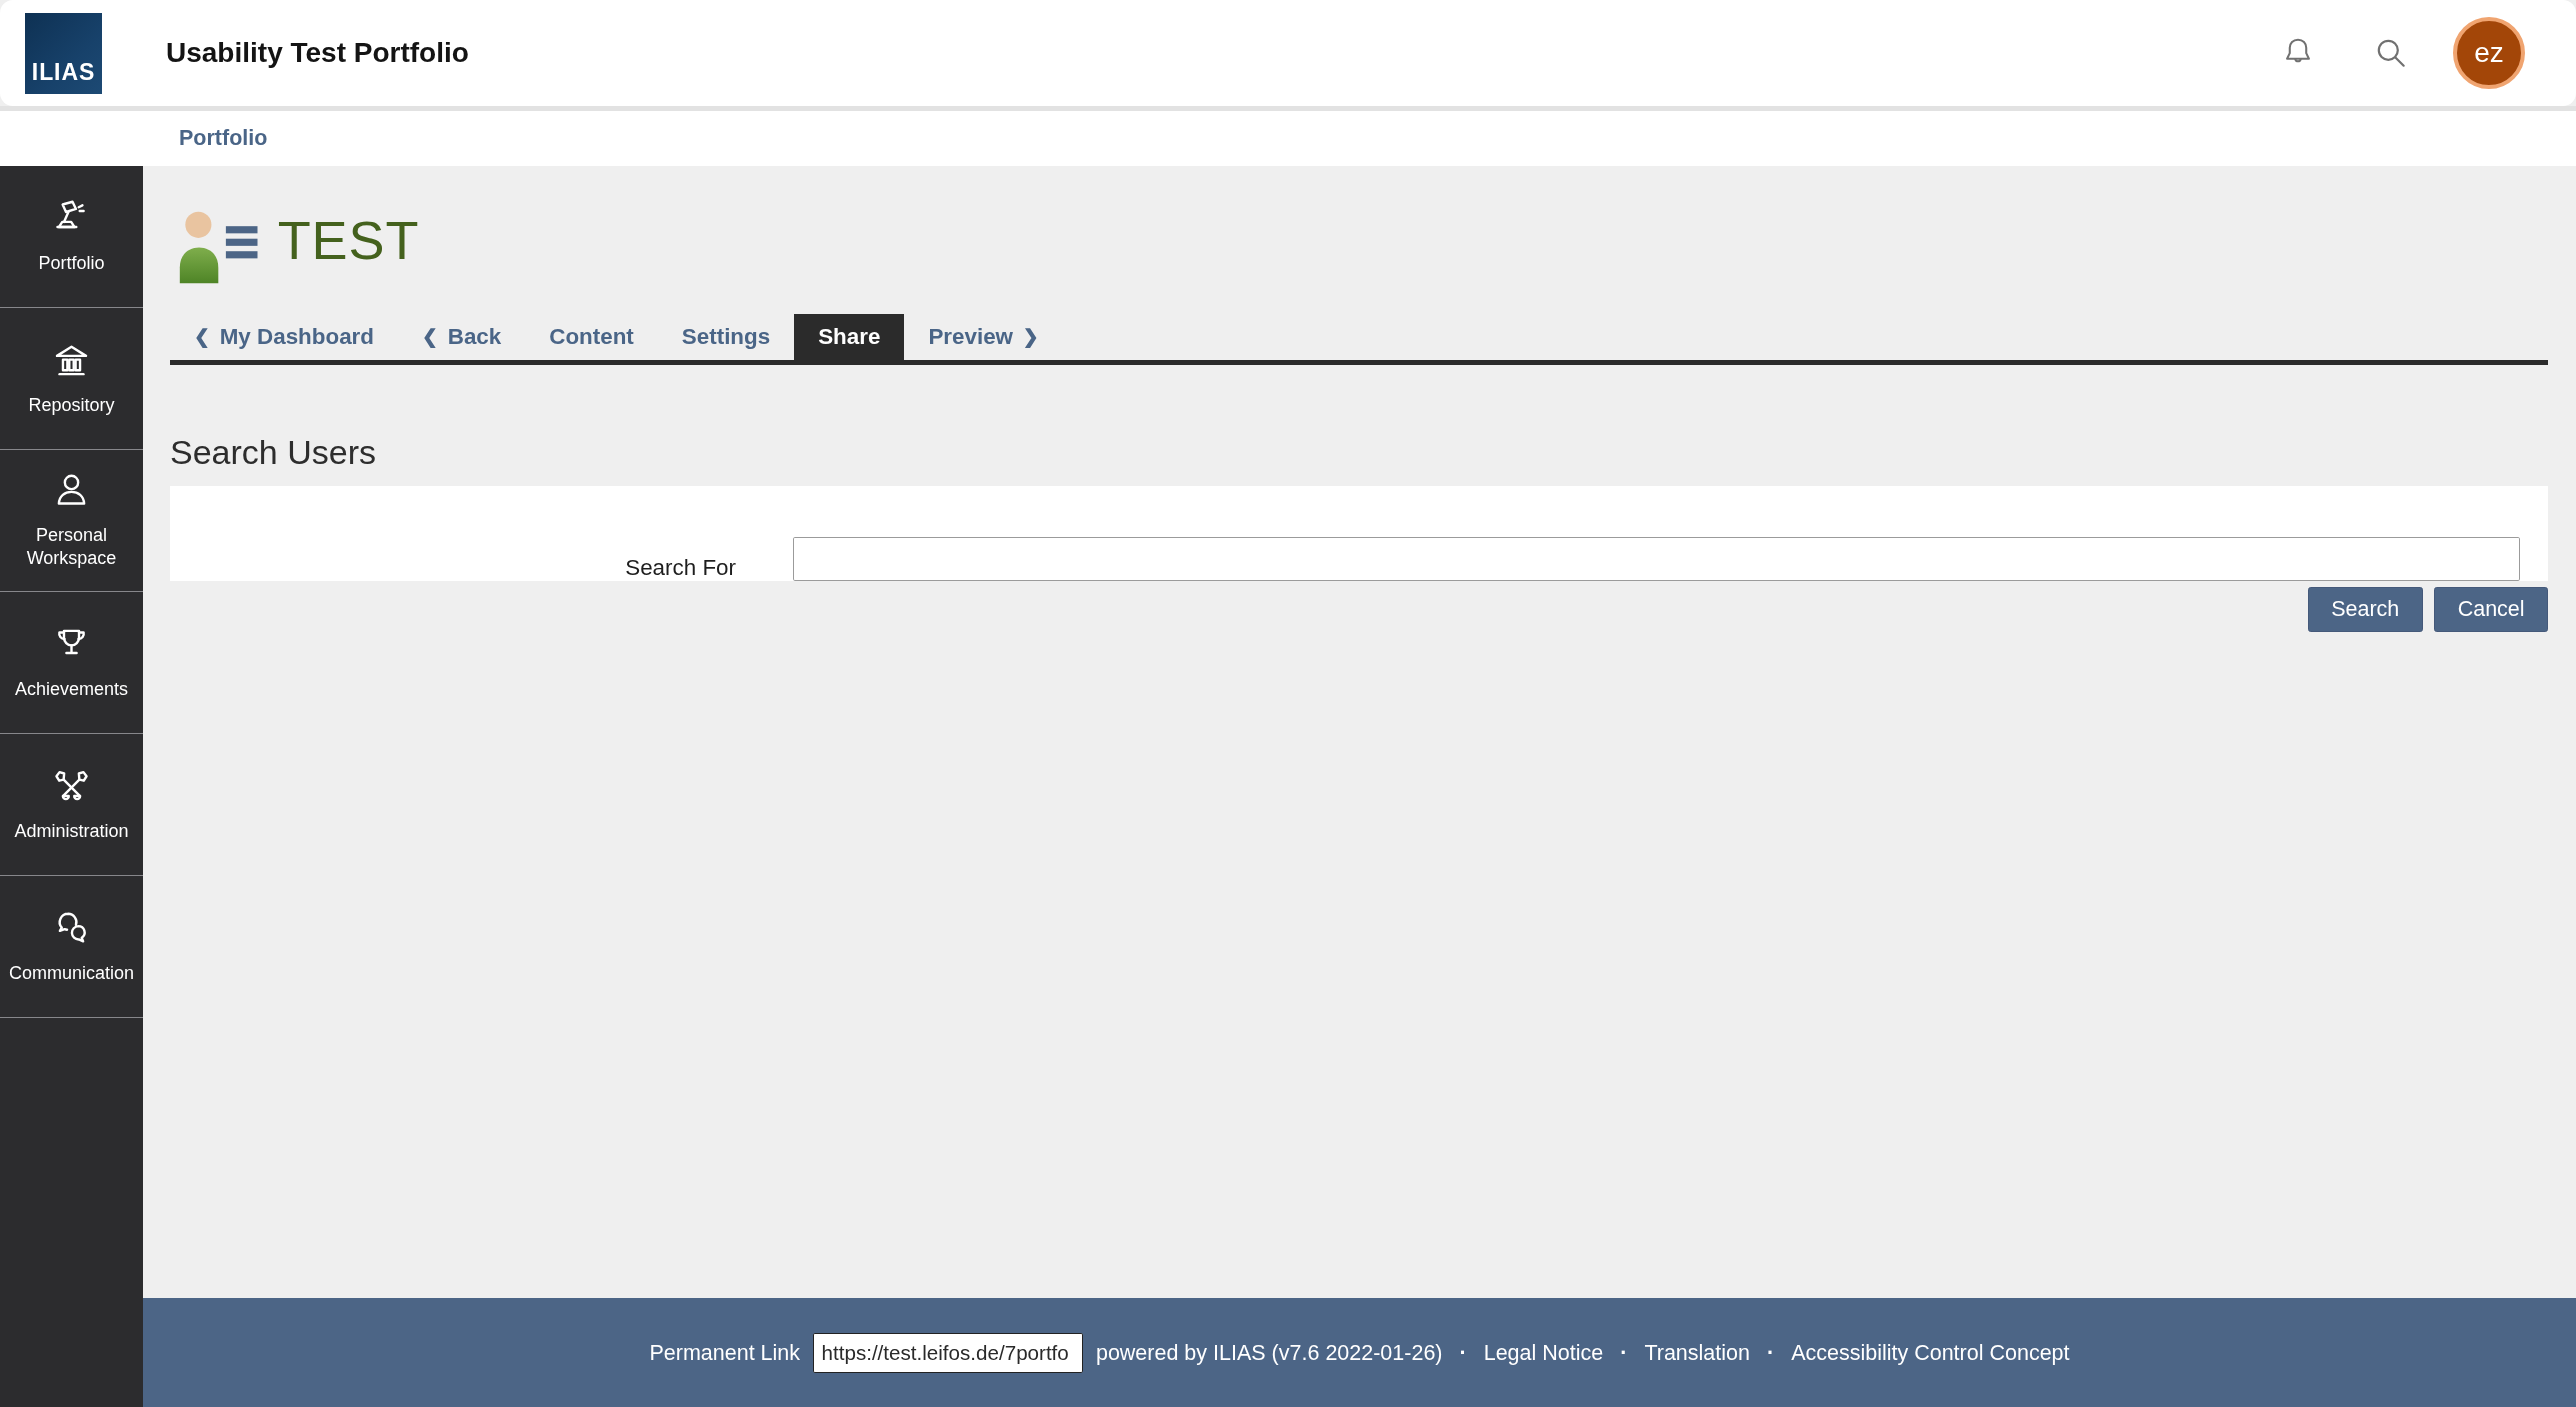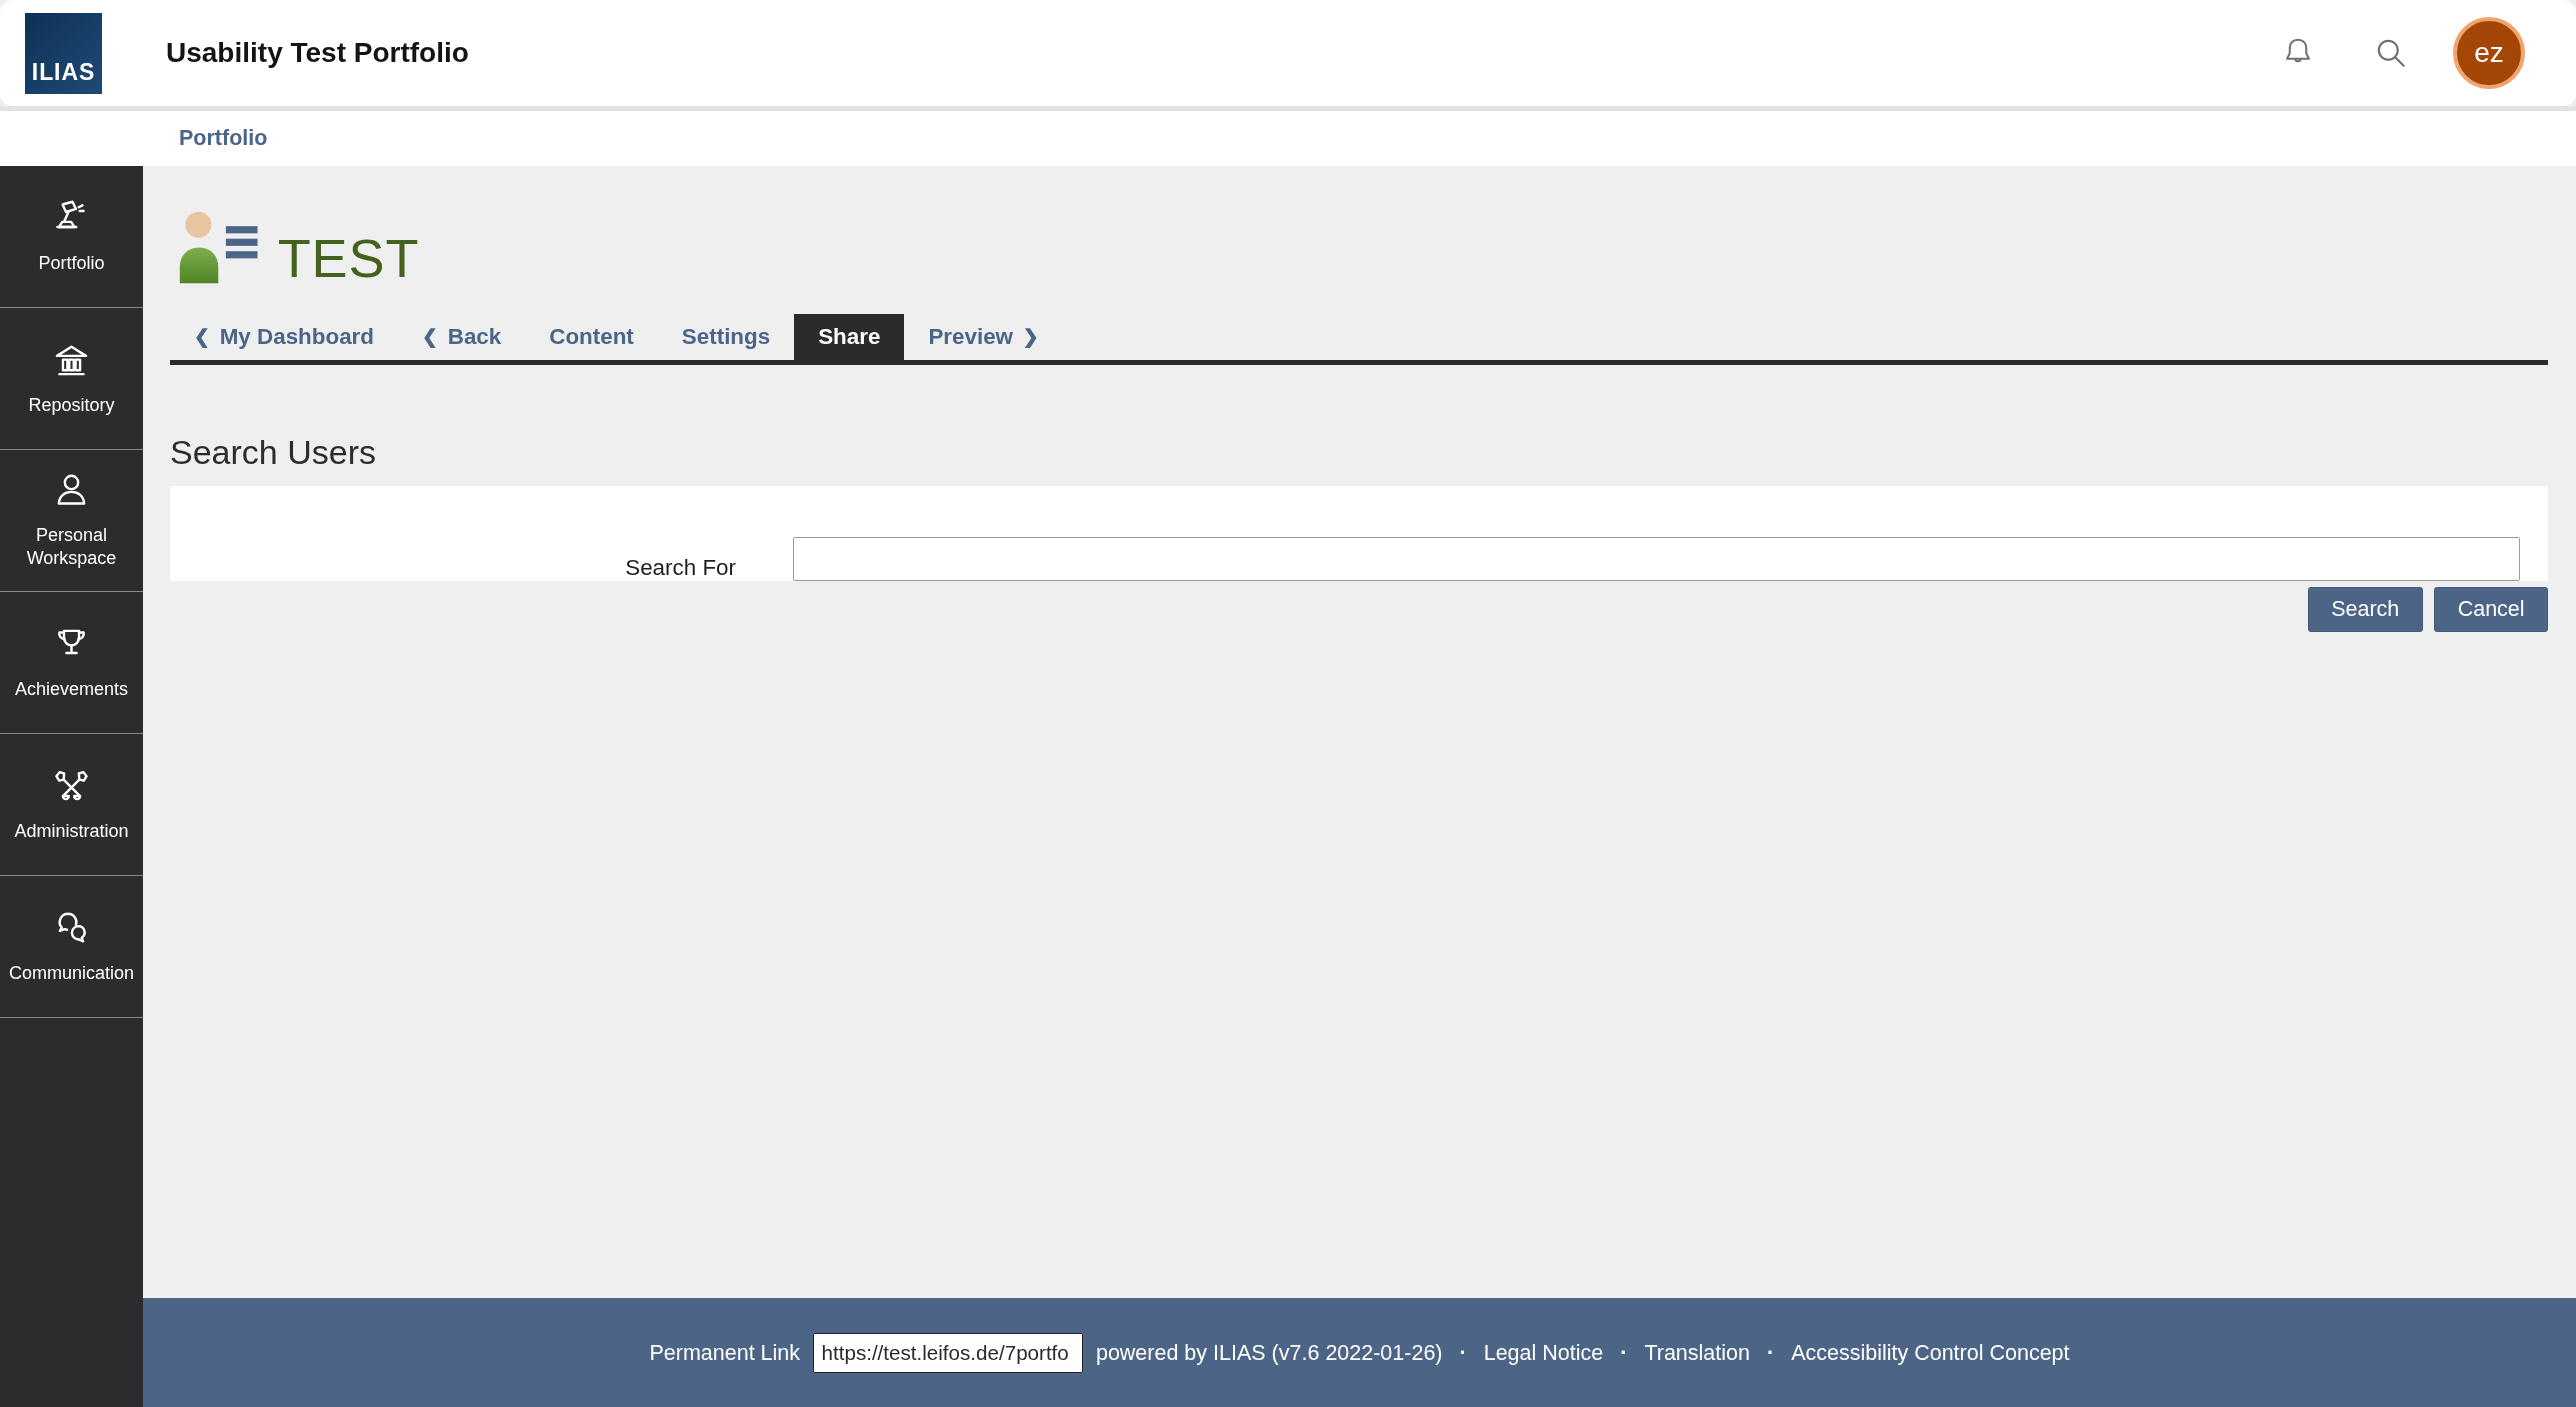--- a/index.html
+++ b/index.html
@@ -63,21 +63,21 @@
   }
   .side-icon { height:43px; display:flex; align-items:center; justify-content:center; margin-bottom:11.6px; }
   .side-label { font-size:18px; text-align:center; line-height:1.3; padding:0 5.4px; }
   .side-filler { flex:1 1 auto; }
 
   .main-col { flex:1 1 auto; display:flex; flex-direction:column; min-width:0; }
   .content { flex:1 1 auto; background:#efefef; }
   .content-inner { margin:0 28px 0 27px; }
 
   
-  .obj-header { display:flex; align-items:flex-end; margin-top:43px; padding-left:5.4px; }
+  .obj-header { display:flex; align-items:flex-start; margin-top:43px; padding-left:5.4px; }
   .obj-title {
     font-size:54px; font-weight:400; color:#44611d; margin-left:14.3px; letter-spacing:0.9px;
   }
 
   
   .tabs {
     display:flex; align-items:stretch; margin-top:25px; height:51px;
     border-bottom:5.4px solid #2b2b2b;
   }
   .tab {

